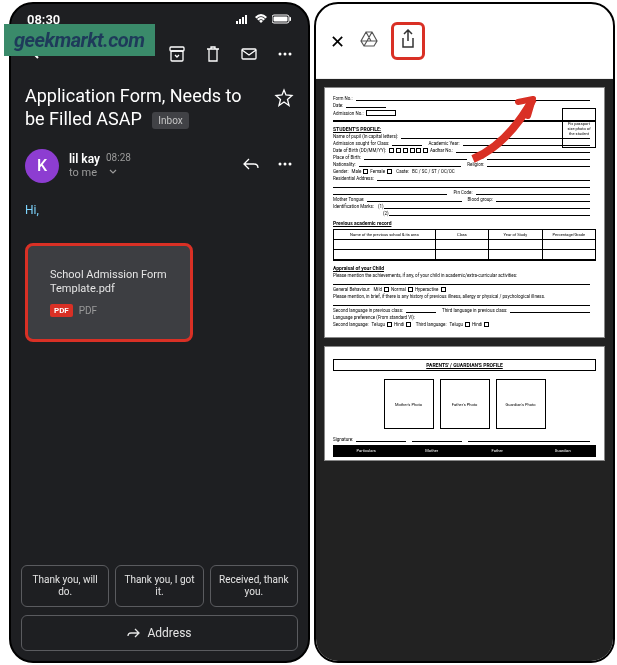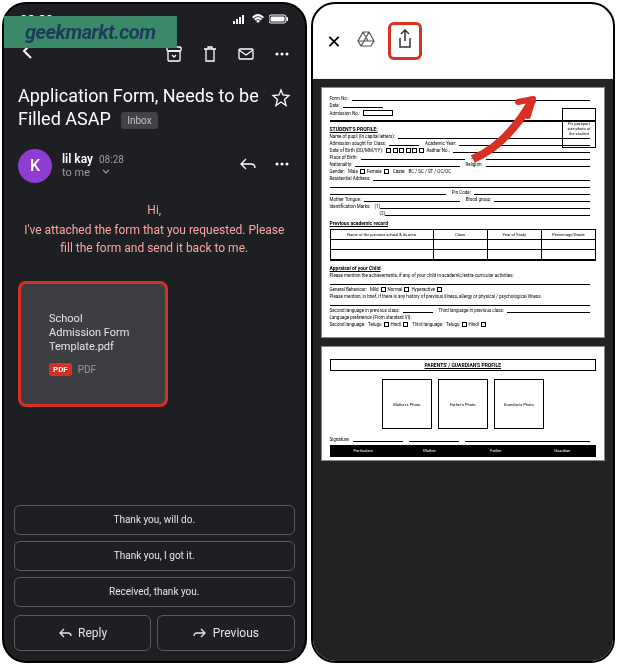--- a/index.html
+++ b/index.html
@@ -1,23 +1,23 @@
 <!DOCTYPE html>
 <html><head>
   <meta charset="utf-8">
   <style>
     * { margin: 0; padding: 0; box-sizing: border-box; }
     body { font-family: -apple-system, BlinkMacSystemFont, 'Segoe UI', Roboto, sans-serif; background: #fff; width: 617px; height: 665px; overflow: hidden; position: relative; }
     .container { display: flex; width: 100%; height: 100%; gap: 4px; padding: 2px; }
     .phone { flex: 1; border: 2px solid #000; border-radius: 24px; overflow: hidden; position: relative; background: #fff; }
-    .phone-left { background: #1e1f22; color: #fff; }
+    .phone-left { background: #1e1f22; color: #fff; margin-left: 7px; }
     .phone-right { background: #fff; color: #000; }
 
     
-    .watermark { position: absolute; top: 16px; left: 4px; z-index: 100; background: #3a8a6a; color: #1e3a5a; font-style: italic; font-weight: bold; font-size: 20px; padding: 4px 21px; letter-spacing: -0.5px; }
+    .watermark { position: absolute; top: 24px; left: 4px; z-index: 100; background: #3a8a6a; color: #1e3a5a; font-style: italic; font-weight: bold; font-size: 20px; padding: 4px 10px; letter-spacing: -0.5px; }
 
     
     .status-bar { display: flex; justify-content: space-between; align-items: center; padding: 8px 16px 4px; font-size: 13px; font-weight: 600; color: #fff; }
     .status-right { display: flex; gap: 4px; align-items: center; }
 
     
     .email-header { display: flex; justify-content: space-between; align-items: center; padding: 10px 14px; }
     .back-btn { font-size: 22px; color: #fff; }
     .header-icons { display: flex; gap: 18px; }
     .header-icons span { display: flex; align-items: center; justify-content: center; }
@@ -25,39 +25,39 @@
     
     .subject-row { display: flex; align-items: flex-start; padding: 8px 14px 14px; }
     .subject-text { flex: 1; font-size: 18px; font-weight: 400; line-height: 1.3; color: #fff; }
     .inbox-tag { display: inline-block; font-size: 10px; background: #414246; padding: 2px 6px; border-radius: 3px; margin-left: 6px; vertical-align: middle; color: #c5c5c5; }
     .star-btn { font-size: 20px; color: #fff; margin-left: 10px; margin-top: 4px; }
 
     
     .sender-row { display: flex; align-items: center; padding: 4px 14px 12px; gap: 10px; }
     .avatar { width: 34px; height: 34px; border-radius: 50%; background: #8d3dd1; display: flex; align-items: center; justify-content: center; font-size: 16px; font-weight: 500; color: #fff; }
     .sender-info { flex: 1; }
-    .sender-line { font-size: 12px; color: #fff; display: flex; align-items: center; gap: 6px; }
+    .sender-line { font-size: 12px; color: #fff; display: flex; gap: 6px; }
     .sender-name { font-weight: 600; }
     .sender-time { font-size: 10px; color: #9a9a9a; }
     .recipient-line { font-size: 11px; color: #9a9a9a; display: flex; align-items: flex-end; gap: 12px; }
     .sender-actions { display: flex; gap: 16px; align-items: center; }
 
     
-    .email-body { padding: 6px 14px; font-size: 12px; line-height: 1.5; color: #fca5a5; text-align: center; }
+    .email-body { padding: 6px 14px; font-size: 12px; line-height: 1.5; color: #7dd3fc; }
     .email-body p { margin-bottom: 2px; }
 
     
-    .attachment { margin: 16px 14px; background: #3d3e42; border-radius: 8px; padding: 28px; border: 3px solid #d93025; width: 150px; }
+    .attachment { margin: 16px 14px; background: #3d3e42; border-radius: 8px; padding: 22px; border: 3px solid #d93025; width: 168px; }
     .attachment-title { font-size: 11px; color: #e5e5e5; margin-bottom: 3px; line-height: 1.3; }
     .attachment-meta { display: flex; align-items: center; gap: 6px; margin-top: 8px; }
     .pdf-badge { background: #d93025; color: #fff; font-size: 8px; font-weight: 700; padding: 2px 4px; border-radius: 2px; }
     .attachment-type { font-size: 10px; color: #9a9a9a; }
 
     
-    .quick-replies { display: flex; gap: 6px; padding: 0 10px; margin-top: auto; position: absolute; bottom: 54px; left: 0; right: 0; flex-direction: column; }
+    .quick-replies { display: flex; gap: 6px; padding: 0 10px; margin-top: auto; position: absolute; bottom: 54px; left: 0; right: 0; }
     .quick-reply { flex: 1; background: transparent; border: 1px solid #5a5b5f; border-radius: 6px; padding: 8px 4px; font-size: 10px; color: #e5e5e5; text-align: center; line-height: 1.2; }
 
     
     .bottom-actions { display: flex; gap: 6px; padding: 0 10px; position: absolute; bottom: 10px; left: 0; right: 0; }
     .bottom-btn { flex: 1; border: 1px solid #5a5b5f; border-radius: 6px; padding: 10px; font-size: 12px; color: #e5e5e5; display: flex; align-items: center; justify-content: center; gap: 6px; }
 
     
     .pdf-header { display: flex; align-items: center; padding: 18px 14px; gap: 14px; border-bottom: 1px solid #eee; }
     .close-btn { font-size: 18px; font-weight: 300; }
     .pdf-title { flex: 1; font-size: 16px; color: #333; white-space: nowrap; overflow: hidden; text-overflow: ellipsis; }
@@ -180,49 +180,42 @@
         <span><svg width="18" height="18" viewBox="0 0 18 18">
               <circle cx="4" cy="9" r="1.5" fill="#fff"></circle>
               <circle cx="9" cy="9" r="1.5" fill="#fff"></circle>
               <circle cx="14" cy="9" r="1.5" fill="#fff"></circle>
             </svg></span>
       </div>
     </div>
 
     <div class="email-body">
       <p>Hi,</p>
-      <p>I've attached the form that you requested. Please fill the form and send it back to me.</p>
     </div>
 
     <div class="attachment">
       <div class="attachment-title">School Admission Form Template.pdf</div>
       <div class="attachment-meta">
         <span class="pdf-badge">PDF</span>
         <span class="attachment-type">PDF</span>
       </div>
     </div>
 
     <div class="quick-replies">
       <div class="quick-reply">Thank you, will do.</div>
       <div class="quick-reply">Thank you, I got it.</div>
       <div class="quick-reply">Received, thank you.</div>
     </div>
 
     <div class="bottom-actions">
       <div class="bottom-btn">
         <svg width="14" height="14" viewBox="0 0 14 14">
-            <path d="M6 3 L2 7 L6 11 M2 7 L10 7 Q13 7 13 10" stroke="#e5e5e5" stroke-width="1.3" fill="none"></path>
-          </svg>
-        <span>Reply</span>
-      </div>
-      <div class="bottom-btn">
-        <svg width="14" height="14" viewBox="0 0 14 14">
             <path d="M8 3 L12 7 L8 11 M12 7 L4 7 Q1 7 1 10" stroke="#e5e5e5" stroke-width="1.3" fill="none"></path>
           </svg>
-        <span>Previous</span>
+        <span>Address</span>
       </div>
     </div>
   </div>
 
   <div class="phone phone-right">
     <div class="pdf-header">
       <span class="close-btn">✕</span>
       <div class="pdf-actions">
         <span><svg width="20" height="20" viewBox="0 0 20 20">
               <path d="M7 3 L13 3 L18 12 L15 17 L5 17 L2 12 Z M7 3 L12 12 L18 12 M13 3 L8 12 L5 17 M2 12 L12 12" stroke="#555" stroke-width="1.2" fill="none"></path>

